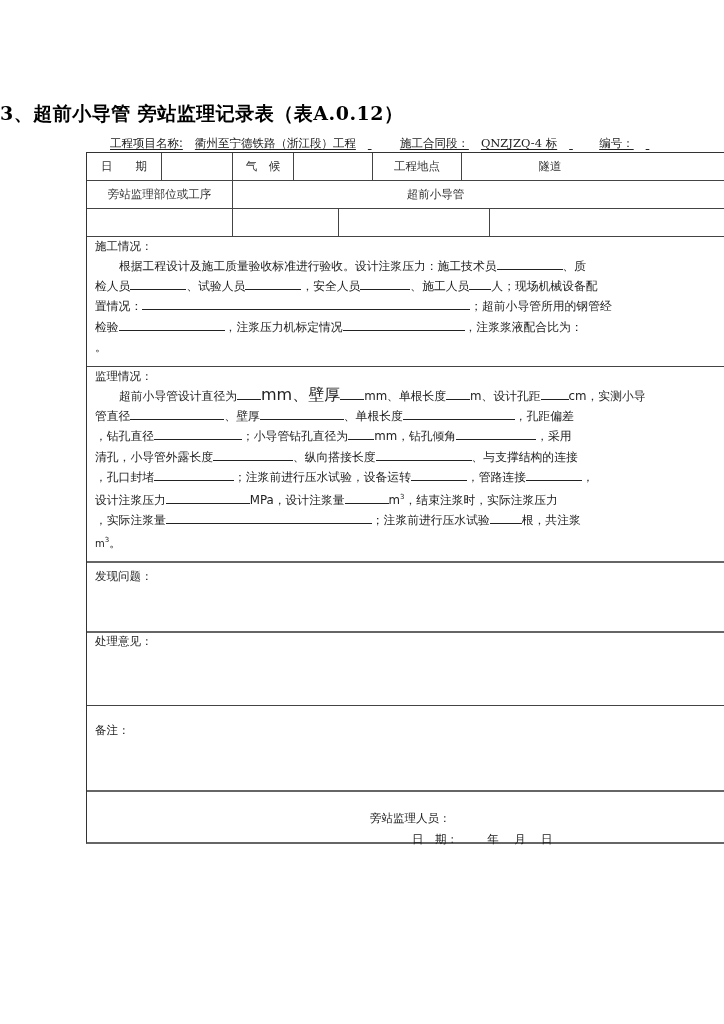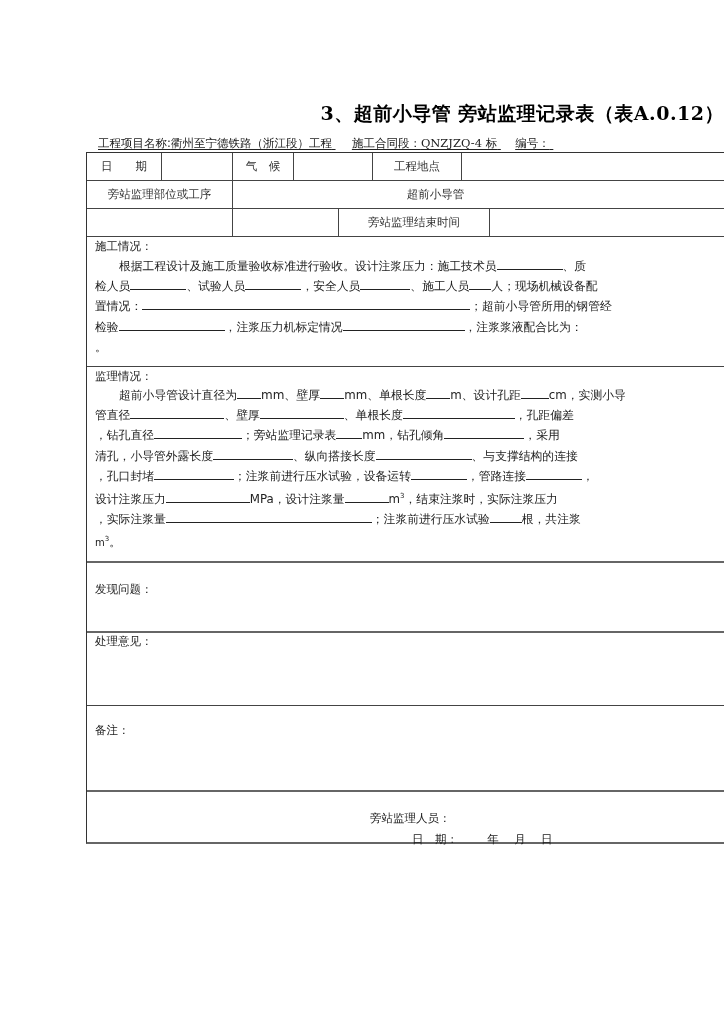--- a/index.html
+++ b/index.html
@@ -1,24 +1,24 @@
 <!DOCTYPE html>
 <html><head>
   <meta charset="utf-8">
   <style>
     html, body { margin: 0; padding: 0; background: #ffffff; }
     body { width: 724px; height: 1024px; position: relative; overflow: hidden;
            font-family: "DejaVu Sans", "Liberation Sans", sans-serif; color: #111; }
-    .title { position: absolute; left: 0; width: 724px; top: 101px; text-align: right;
+    .title { position: absolute; left: 0; width: 724px; top: 101px; text-align: left;
              font-family: "DejaVu Serif", "Liberation Serif", serif; font-weight: bold;
              font-size: 19px; letter-spacing: 0.5px; color: #000; }
     .meta { position: absolute; top: 136px; left: 98px; font-size: 11.5px; color: #222;
             white-space: nowrap; }
     .meta span { display: inline-block; }
-    .meta .underline { text-decoration: underline; text-underline-offset: 2px; }
+    .meta .underline { text-decoration: underline; text-underline-offset: 2px; margin-left: 12px; }
     .grid { position: absolute; left: 86px; top: 152px; width: 656px; height: 692px;
             border: 1px solid #333; border-bottom: 2px solid #666; box-sizing: border-box; }
     .hline { position: absolute; left: 0; right: 0; height: 0; border-top: 1px solid #444; }
     .vline { position: absolute; width: 0; border-left: 1px solid #444; }
     .cell { position: absolute; font-size: 11.5px; color: #333; display: flex; align-items: center;
             justify-content: center; white-space: nowrap; }
     .para { position: absolute; left: 8px; right: 8px; font-size: 11.8px; color: #222;
             line-height: 20.2px; text-align: justify; }
     .para .indent { display: inline-block; width: 24px; }
     .blank { display: inline-block; border-bottom: 1px solid #222; height: 12px; vertical-align: baseline; }
@@ -53,50 +53,50 @@
   <div class="vline" style="left:374px; top:0; height:27px"></div>
 
   <div class="vline" style="left:251px; top:55px; height:28px"></div>
   <div class="vline" style="left:402px; top:55px; height:28px"></div>
 
   <div class="cell" style="left:0; top:0; width:74px; height:27px">日　　期</div>
   <div class="cell" style="left:75px; top:0; width:70px; height:27px"></div>
   <div class="cell" style="left:146px; top:0; width:60px; height:27px">气　候</div>
   <div class="cell" style="left:207px; top:0; width:78px; height:27px"></div>
   <div class="cell" style="left:286px; top:0; width:88px; height:27px">工程地点</div>
+  <div class="cell" style="left:375px; top:0; width:176px; height:27px">隧道</div>
 
   <div class="cell" style="left:0; top:28px; width:145px; height:27px">旁站监理部位或工序</div>
   <div class="cell" style="left:146px; top:28px; width:405px; height:27px">超前小导管</div>
 
   <div class="cell" style="left:146px; top:56px; width:105px; height:27px"></div>
-  <div class="cell" style="left:252px; top:56px; width:150px; height:27px">旁站监理结束时间</div>
   <div class="cell" style="left:403px; top:56px; width:148px; height:27px"></div>
 
   <div class="sec-label" style="top:86px">施工情况：</div>
   <div class="para" style="top:103px">
     <span class="indent"></span><span>根据工程设计及施工质量验收标准进行验收。设计注浆压力：施工技术员</span><span class="blank" style="width:66px"></span><span>、质</span><br>
     <span>检人员</span><span class="blank" style="width:56px"></span><span>、试验人员</span><span class="blank" style="width:56px"></span><span>，安全人员</span><span class="blank" style="width:50px"></span><span>、施工人员</span><span class="blank" style="width:22px"></span><span>人；现场机械设备配</span><br>
     <span>置情况：</span><span class="blank" style="width:328px"></span><span>；超前小导管所用的钢管经</span><br>
     <span>检验</span><span class="blank" style="width:106px"></span><span>，注浆压力机标定情况</span><span class="blank" style="width:122px"></span><span>，注浆浆液配合比为：</span><br>
     <span>。</span>
   </div>
 
   <div class="sec-label" style="top:216px">监理情况：</div>
   <div class="para" style="top:232px">
-    <span class="indent"></span><span>超前小导管设计直径为</span><span class="blank" style="width:24px"></span><span style="font-size:12px">mm、壁厚</span><span class="blank" style="width:24px"></span><span>mm、单根长度</span><span class="blank" style="width:24px"></span><span>m、设计孔距</span><span class="blank" style="width:28px"></span><span>cm，实测小导</span><br>
+    <span class="indent"></span><span>超前小导管设计直径为</span><span class="blank" style="width:24px"></span><span style="font-size:16px">mm、壁厚</span><span class="blank" style="width:24px"></span><span>mm、单根长度</span><span class="blank" style="width:24px"></span><span>m、设计孔距</span><span class="blank" style="width:28px"></span><span>cm，实测小导</span><br>
     <span>管直径</span><span class="blank" style="width:94px"></span><span>、壁厚</span><span class="blank" style="width:84px"></span><span>、单根长度</span><span class="blank" style="width:112px"></span><span>，孔距偏差</span><br>
-    <span>，钻孔直径</span><span class="blank" style="width:88px"></span><span>；旁站监理记录表</span><span class="blank" style="width:26px"></span><span>mm，钻孔倾角</span><span class="blank" style="width:80px"></span><span>，采用</span><br>
+    <span>，钻孔直径</span><span class="blank" style="width:88px"></span><span>；小导管钻孔直径为</span><span class="blank" style="width:26px"></span><span>mm，钻孔倾角</span><span class="blank" style="width:80px"></span><span>，采用</span><br>
     <span>清孔，小导管外露长度</span><span class="blank" style="width:80px"></span><span>、纵向搭接长度</span><span class="blank" style="width:96px"></span><span>、与支撑结构的连接</span><br>
     <span>，孔口封堵</span><span class="blank" style="width:80px"></span><span>；注浆前进行压水试验，设备运转</span><span class="blank" style="width:56px"></span><span>，管路连接</span><span class="blank" style="width:56px"></span><span>，</span><br>
     <span>设计注浆压力</span><span class="blank" style="width:84px"></span><span>MPa，设计注浆量</span><span class="blank" style="width:44px"></span><span>m</span><sup>3</sup><span>，结束注浆时，实际注浆压力</span><br>
     <span>，实际注浆量</span><span class="blank" style="width:206px"></span><span>；注浆前进行压水试验</span><span class="blank" style="width:32px"></span><span>根，共注浆</span><br>
     <span style="font-size:10px">m</span><sup>3</sup><span>。</span>
   </div>
 
-  <div class="sec-label" style="top:429px">发现问题：</div>
+  <div class="sec-label" style="top:416px">发现问题：</div>
   <div style="position:absolute; left:0; right:0; top:430px; height:46px"></div>
 
   <div class="sec-label" style="top:481px">处理意见：</div>
   <div style="position:absolute; left:0; right:0; top:500px; height:50px"></div>
 
   <div class="sec-label" style="top:570px">备注：</div>
   <div style="position:absolute; left:0; right:0; top:590px; height:45px"></div>
 
   <div class="sig" style="left:283px; top:658px">旁站监理人员：</div>
   <div class="sig" style="left:325px; top:679px">

